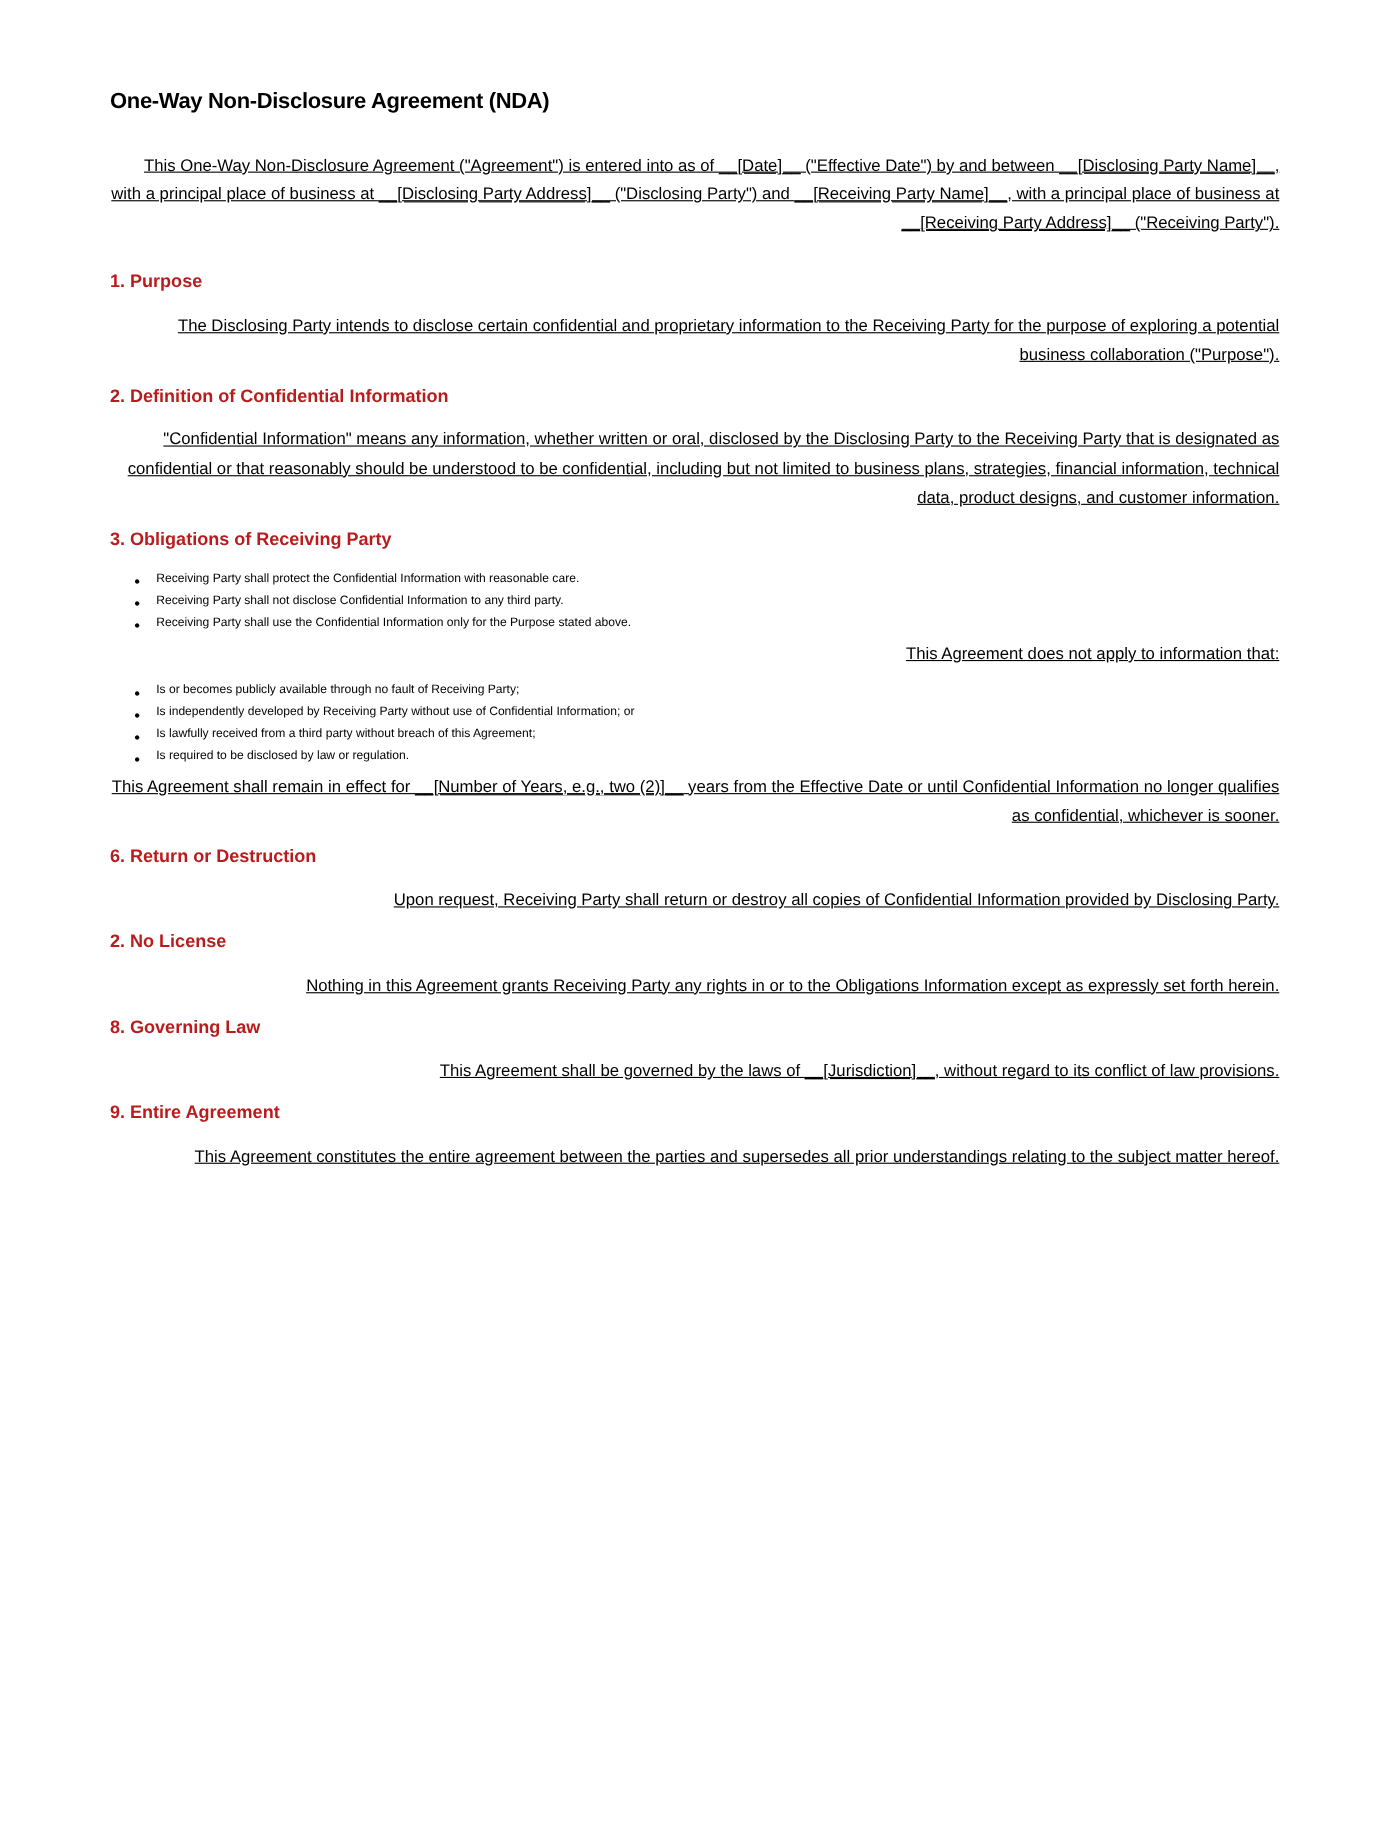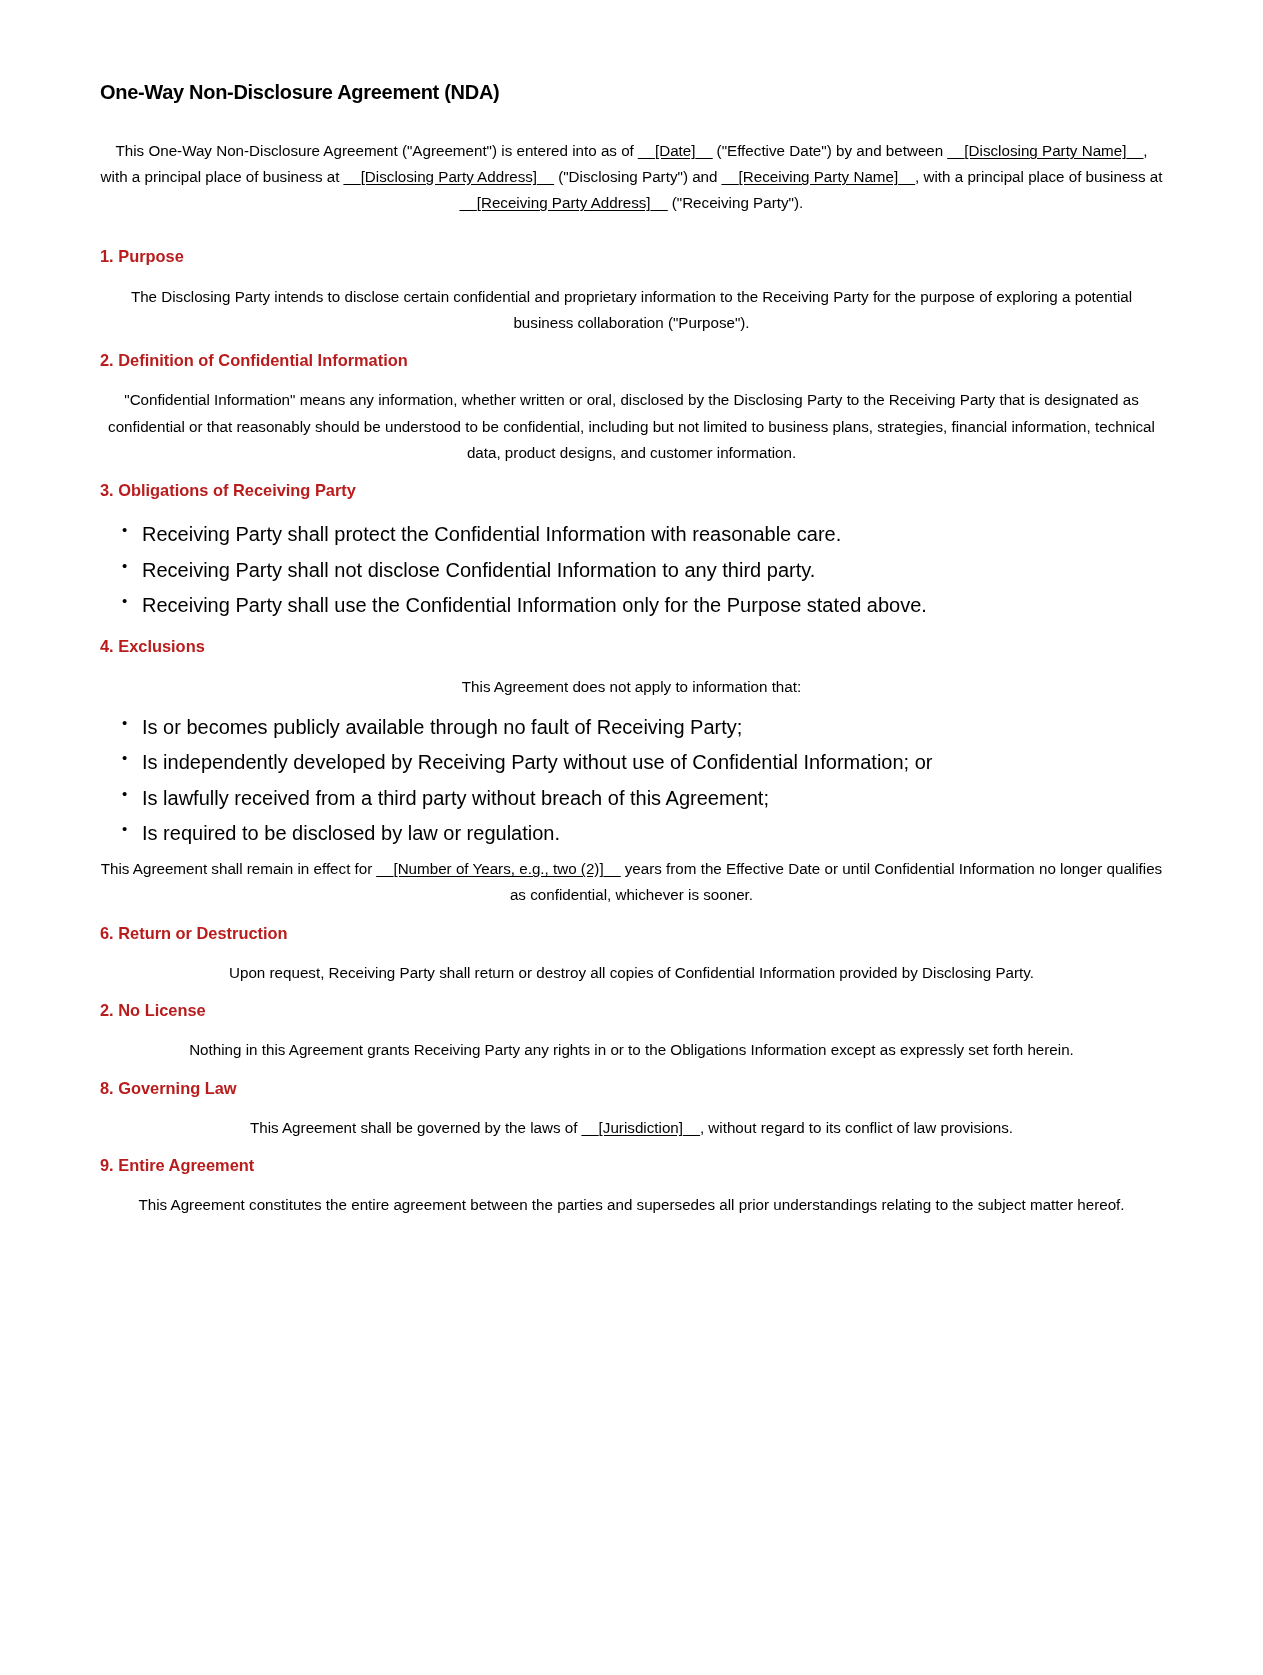--- a/index.html
+++ b/index.html
@@ -28,21 +28,22 @@
     letter-spacing: -0.3px;
     line-height: 1.2;
     margin: 18px 0 34px 0;
     color: #000;
   }
   .para {
     font-size: 15.2px;
     line-height: 1.72;
     margin: 0 0 8px 0;
     color: #000;
-    text-align: center;
+    text-align: right;
+    text-decoration: underline;
   }
   .intro {
     margin-bottom: 30px;
   }
   .section {
     margin: 0;
   }
   .section-heading {
     font-size: 16.4px;
     font-weight: bold;
@@ -52,21 +53,21 @@
   }
   .section-body {
     margin: 0 0 6px 0;
   }
   ul.bullets {
     margin: 10px 0 6px 0;
     padding-left: 42px;
     list-style: none;
   }
   ul.bullets li {
-    font-size: 20px;
+    font-size: 11px;
     line-height: 1.72;
     color: #000;
     position: relative;
     padding-left: 0;
     margin: 0 0 1px 0;
   }
   ul.bullets li::before {
     content: "\2022";
     position: absolute;
     left: -20px;
@@ -106,21 +107,20 @@
   <section class="section">
     <h2 class="section-heading">3. Obligations of Receiving Party</h2>
     <ul class="bullets">
       <li>Receiving Party shall protect the Confidential Information with reasonable care.</li>
       <li>Receiving Party shall not disclose Confidential Information to any third party.</li>
       <li>Receiving Party shall use the Confidential Information only for the Purpose stated above.</li>
     </ul>
   </section>
 
   <section class="section">
-    <h2 class="section-heading">4. Exclusions</h2>
     <p class="para section-body">This Agreement does not apply to information that:</p>
     <ul class="bullets">
       <li>Is or becomes publicly available through no fault of Receiving Party;</li>
       <li>Is independently developed by Receiving Party without use of Confidential Information; or</li>
       <li>Is lawfully received from a third party without breach of this Agreement;</li>
       <li>Is required to be disclosed by law or regulation.</li>
     </ul>
   </section>
 
   <section class="section">

